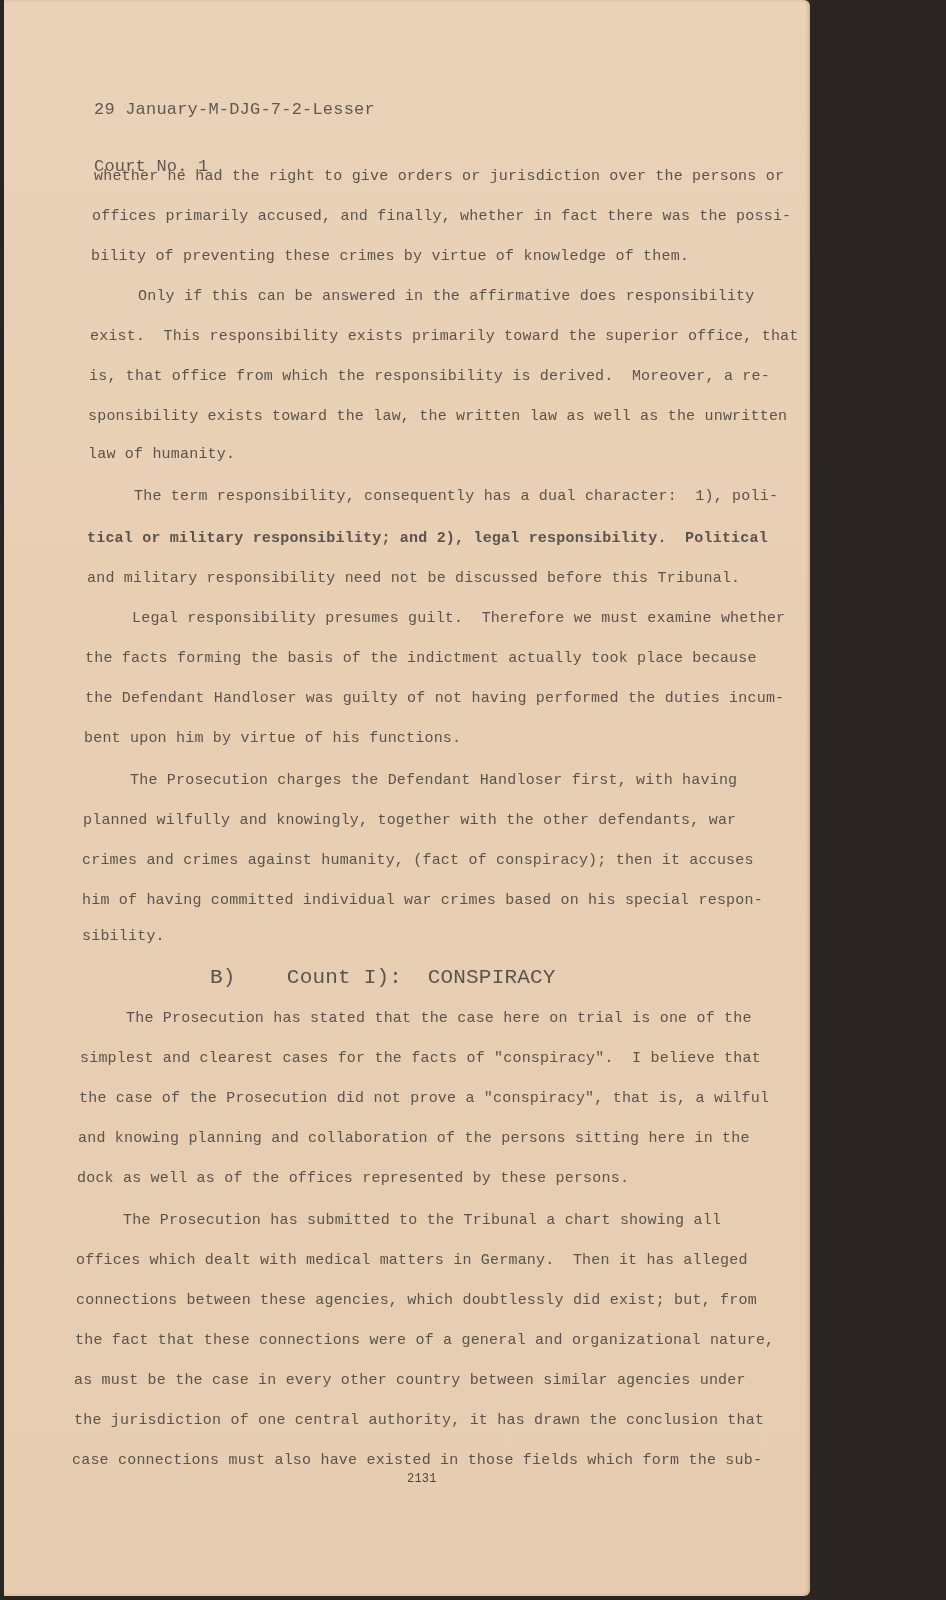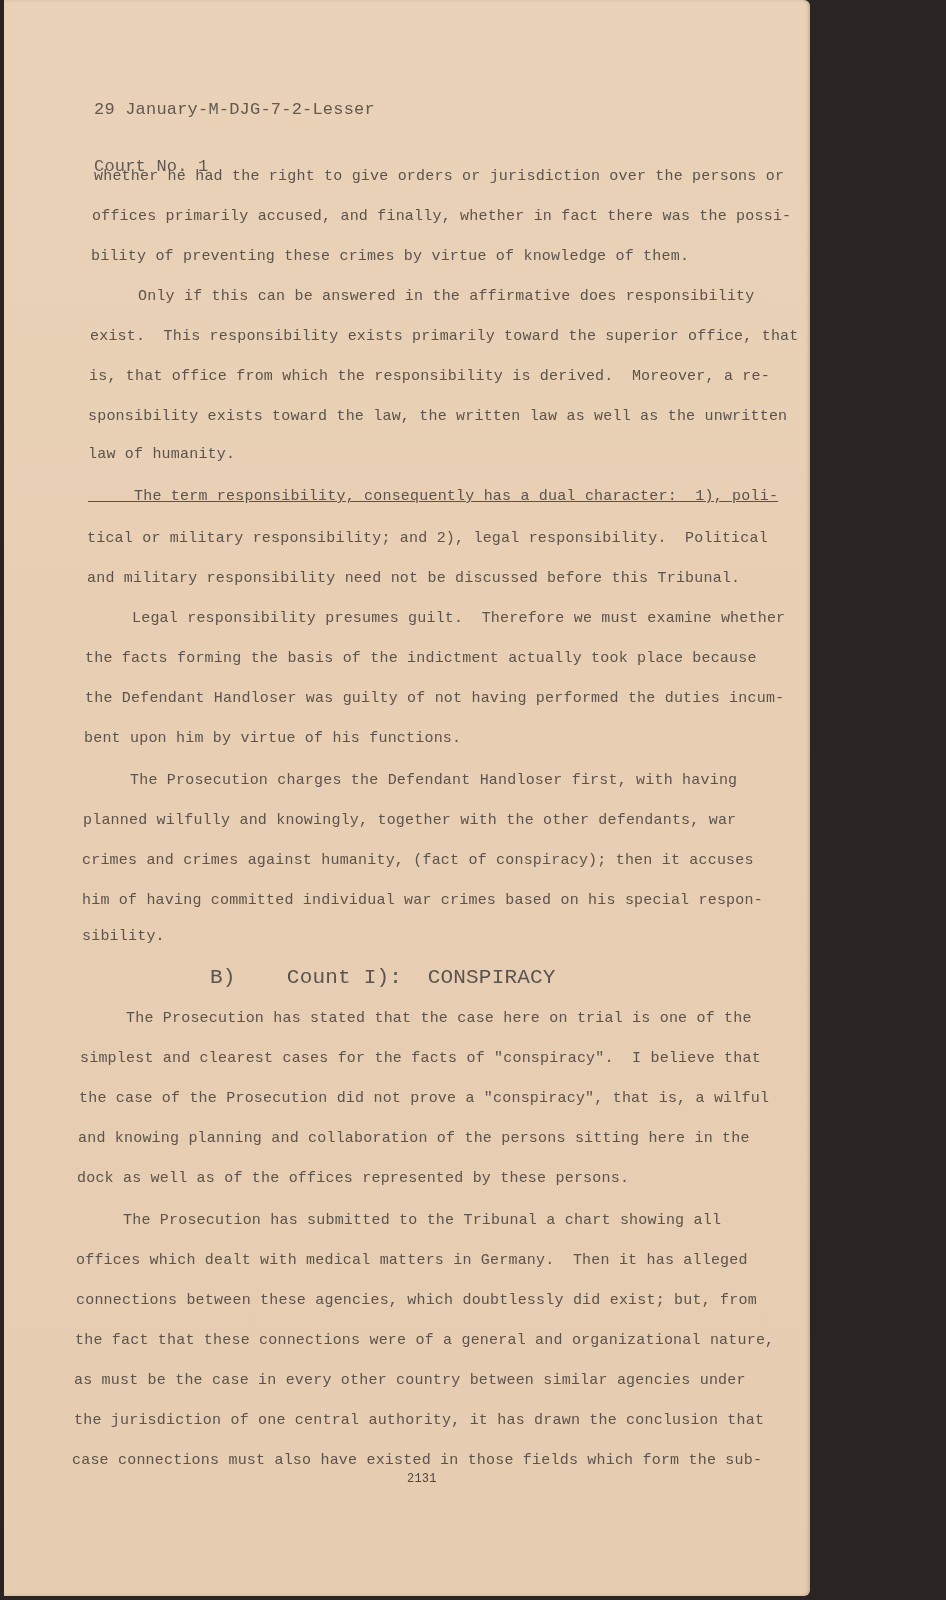--- a/index.html
+++ b/index.html
@@ -39,22 +39,22 @@
 
   <div id="body">
       <div class="tw line" style="top: 168px; left: 90px;">whether he had the right to give orders or jurisdiction over the persons or</div>
       <div class="tw line" style="top: 208px; left: 88px;">offices primarily accused, and finally, whether in fact there was the possi-</div>
       <div class="tw line" style="top: 248px; left: 87px;">bility of preventing these crimes by virtue of knowledge of them.</div>
       <div class="tw line" style="top: 288px; left: 88px;">     Only if this can be answered in the affirmative does responsibility</div>
       <div class="tw line" style="top: 328px; left: 86px;">exist.  This responsibility exists primarily toward the superior office, that</div>
       <div class="tw line" style="top: 368px; left: 85px;">is, that office from which the responsibility is derived.  Moreover, a re-</div>
       <div class="tw line" style="top: 408px; left: 84px;">sponsibility exists toward the law, the written law as well as the unwritten</div>
       <div class="tw line" style="top: 446px; left: 84px;">law of humanity.</div>
-      <div class="tw line" style="top: 488px; left: 84px; text-decoration: underline;">     The term responsibility, consequently has a dual character:  1), poli-</div>
-      <div class="tw line" style="top: 530px; left: 83px;">tical or military responsibility; and 2), legal responsibility.  Political</div>
+      <div class="tw line" style="top: 488px; left: 84px;">     The term responsibility, consequently has a dual character:  1), poli-</div>
+      <div class="tw line" style="top: 530px; left: 83px; font-weight: bold;">tical or military responsibility; and 2), legal responsibility.  Political</div>
       <div class="tw line" style="top: 570px; left: 83px;">and military responsibility need not be discussed before this Tribunal.</div>
       <div class="tw line" style="top: 610px; left: 82px;">     Legal responsibility presumes guilt.  Therefore we must examine whether</div>
       <div class="tw line" style="top: 650px; left: 81px;">the facts forming the basis of the indictment actually took place because</div>
       <div class="tw line" style="top: 690px; left: 81px;">the Defendant Handloser was guilty of not having performed the duties incum-</div>
       <div class="tw line" style="top: 730px; left: 80px;">bent upon him by virtue of his functions.</div>
       <div class="tw line" style="top: 772px; left: 80px;">     The Prosecution charges the Defendant Handloser first, with having</div>
       <div class="tw line" style="top: 812px; left: 79px; text-align: center;">planned wilfully and knowingly, together with the other defendants, war</div>
       <div class="tw line" style="top: 852px; left: 78px;">crimes and crimes against humanity, (fact of conspiracy); then it accuses</div>
       <div class="tw line" style="top: 892px; left: 78px;">him of having committed individual war crimes based on his special respon-</div>
       <div class="tw line" style="top: 928px; left: 78px;">sibility.</div>

